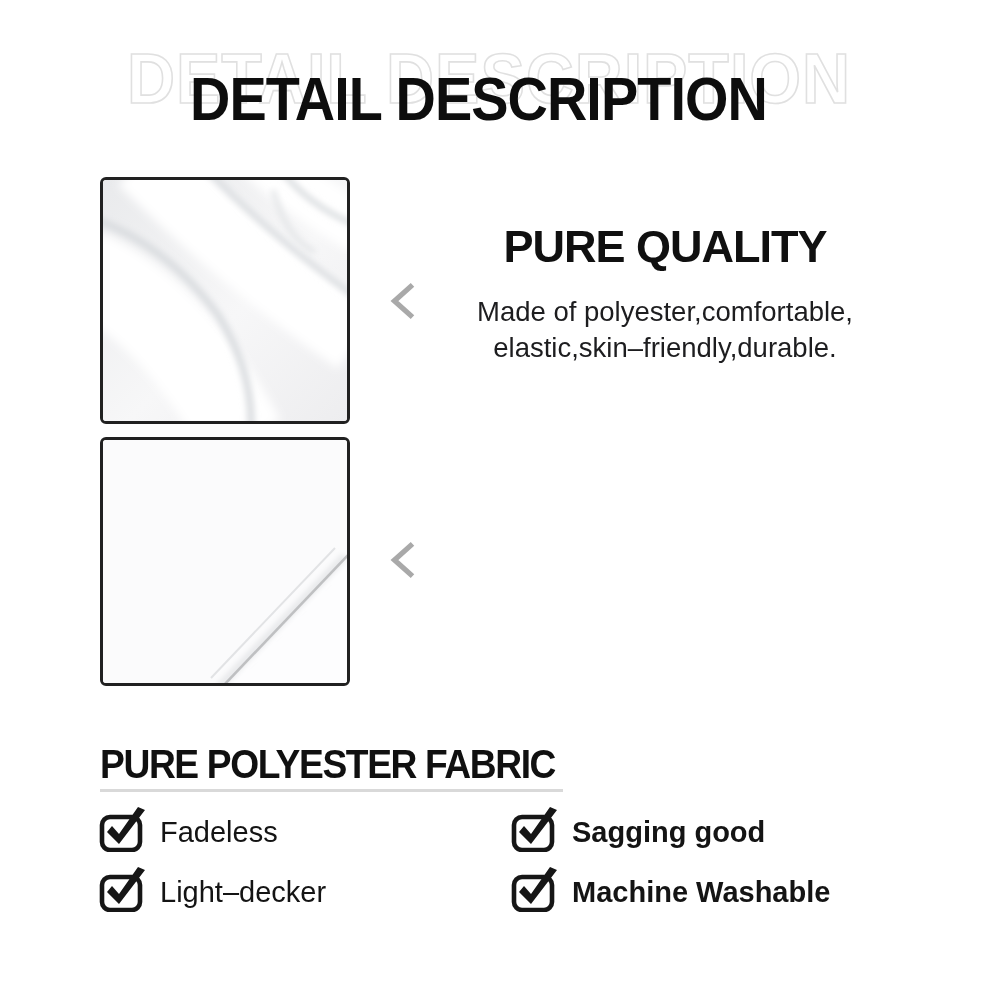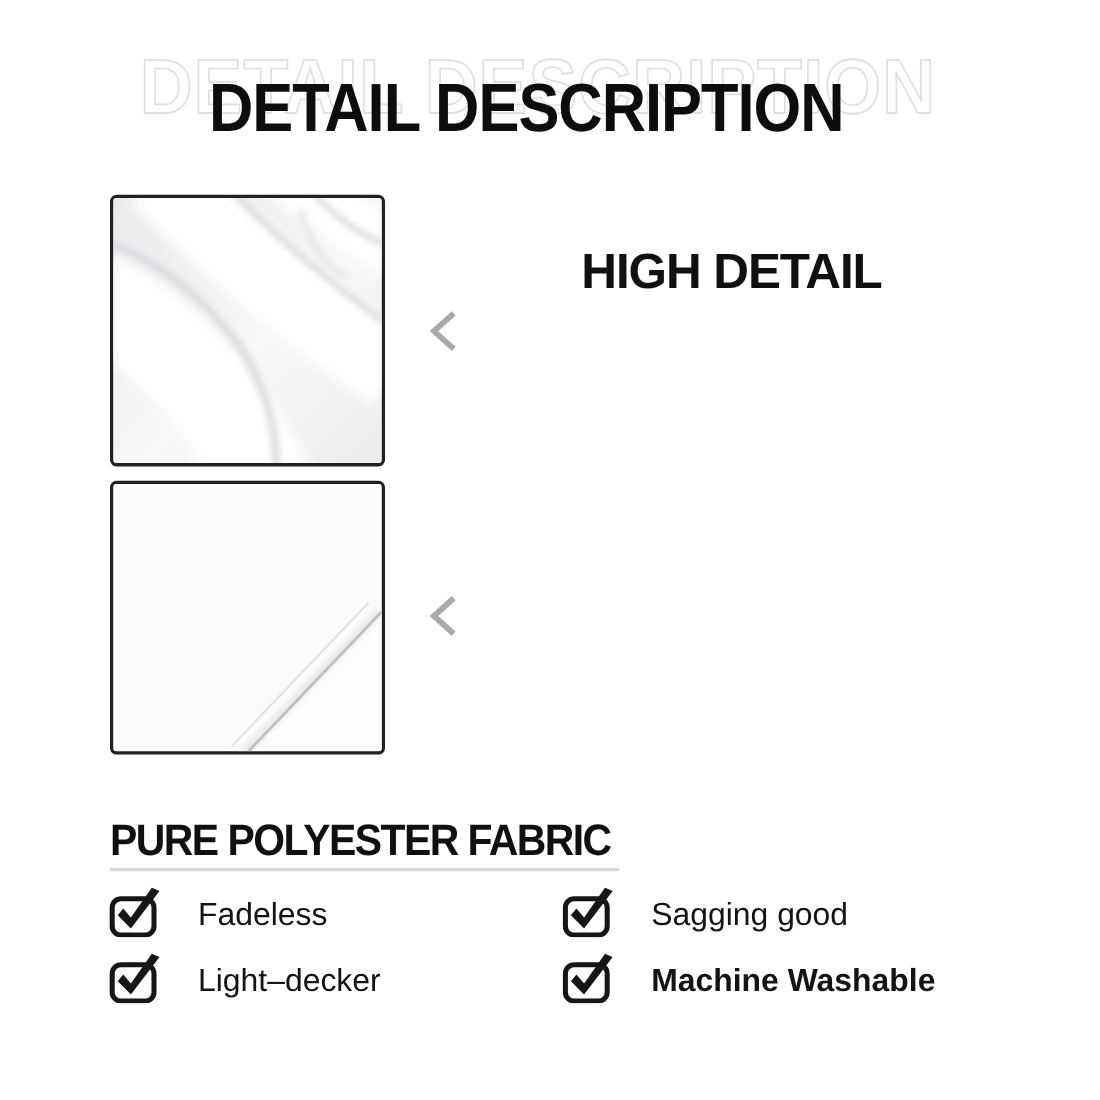--- a/index.html
+++ b/index.html
@@ -40,28 +40,28 @@
   }
   .col p{margin:21px 0 0 0;font-size:27.5px;line-height:36px;color:#1d1d1f;}
   .col p span{display:block;}
   
   .features-heading{
     position:absolute;left:100px;top:744px;margin:0;font-size:40px;font-weight:700;
     letter-spacing:-1.5px;line-height:1;color:#101010;transform:scaleX(0.93);transform-origin:left top;
     white-space:nowrap;
   }
   .features-underline{position:absolute;left:100px;top:789px;width:463px;height:3px;background:#d9d9d9;}
-  .feature{position:absolute;display:flex;align-items:center;gap:32px;}
+  .feature{position:absolute;display:flex;align-items:center;gap:12px;}
   .feature .checkbox{width:50px;height:48px;flex:0 0 auto;}
   .feature .checkbox rect{fill:none;stroke:#161616;stroke-width:4.6;}
   .feature .checkbox path{fill:#161616;}
   .feature-label{font-size:29px;line-height:34px;color:#141414;margin-top:8px;white-space:nowrap;}
   .f0{left:98px;top:804px;}
   .f1{left:98px;top:864px;}
-  .f2{left:510px;top:804px;}
+  .f2{left:510px;top:804px;font-weight:bold;}
   .f3{left:510px;top:864px;font-weight:bold;}
 </style>
 </head>
 <body>
 
 <div class="canvas">
 
   <div class="ghost-title">DETAIL DESCRIPTION</div>
   <h1 class="main-title">DETAIL DESCRIPTION</h1>
 
@@ -107,21 +107,25 @@
   </div>
 
   <svg class="chevron chevron-1" viewBox="0 0 30 40">
     <polyline points="25,3 6,20 25,37"></polyline>
   </svg>
   <svg class="chevron chevron-2" viewBox="0 0 30 40">
     <polyline points="25,3 6,20 25,37"></polyline>
   </svg>
 
   <section class="col col-hq">
-    <h2>HIGH DETAIL</h2>
+    <h2>PURE QUALITY</h2>
+    <p>
+      <span>Made of polyester,comfortable,</span>
+      <span>elastic,skin–friendly,durable.</span>
+    </p>
   </section>
 
 
   <h3 class="features-heading">PURE POLYESTER FABRIC</h3>
   <div class="features-underline"></div>
 
   <div class="feature f0">
     <svg class="checkbox" viewBox="0 0 50 48">
       <rect x="4" y="13" width="38" height="33" rx="8"></rect>
       <path d="M9 28 L21 40 L47 6 L40 3 L21 30 L14 22 Z"></path>

